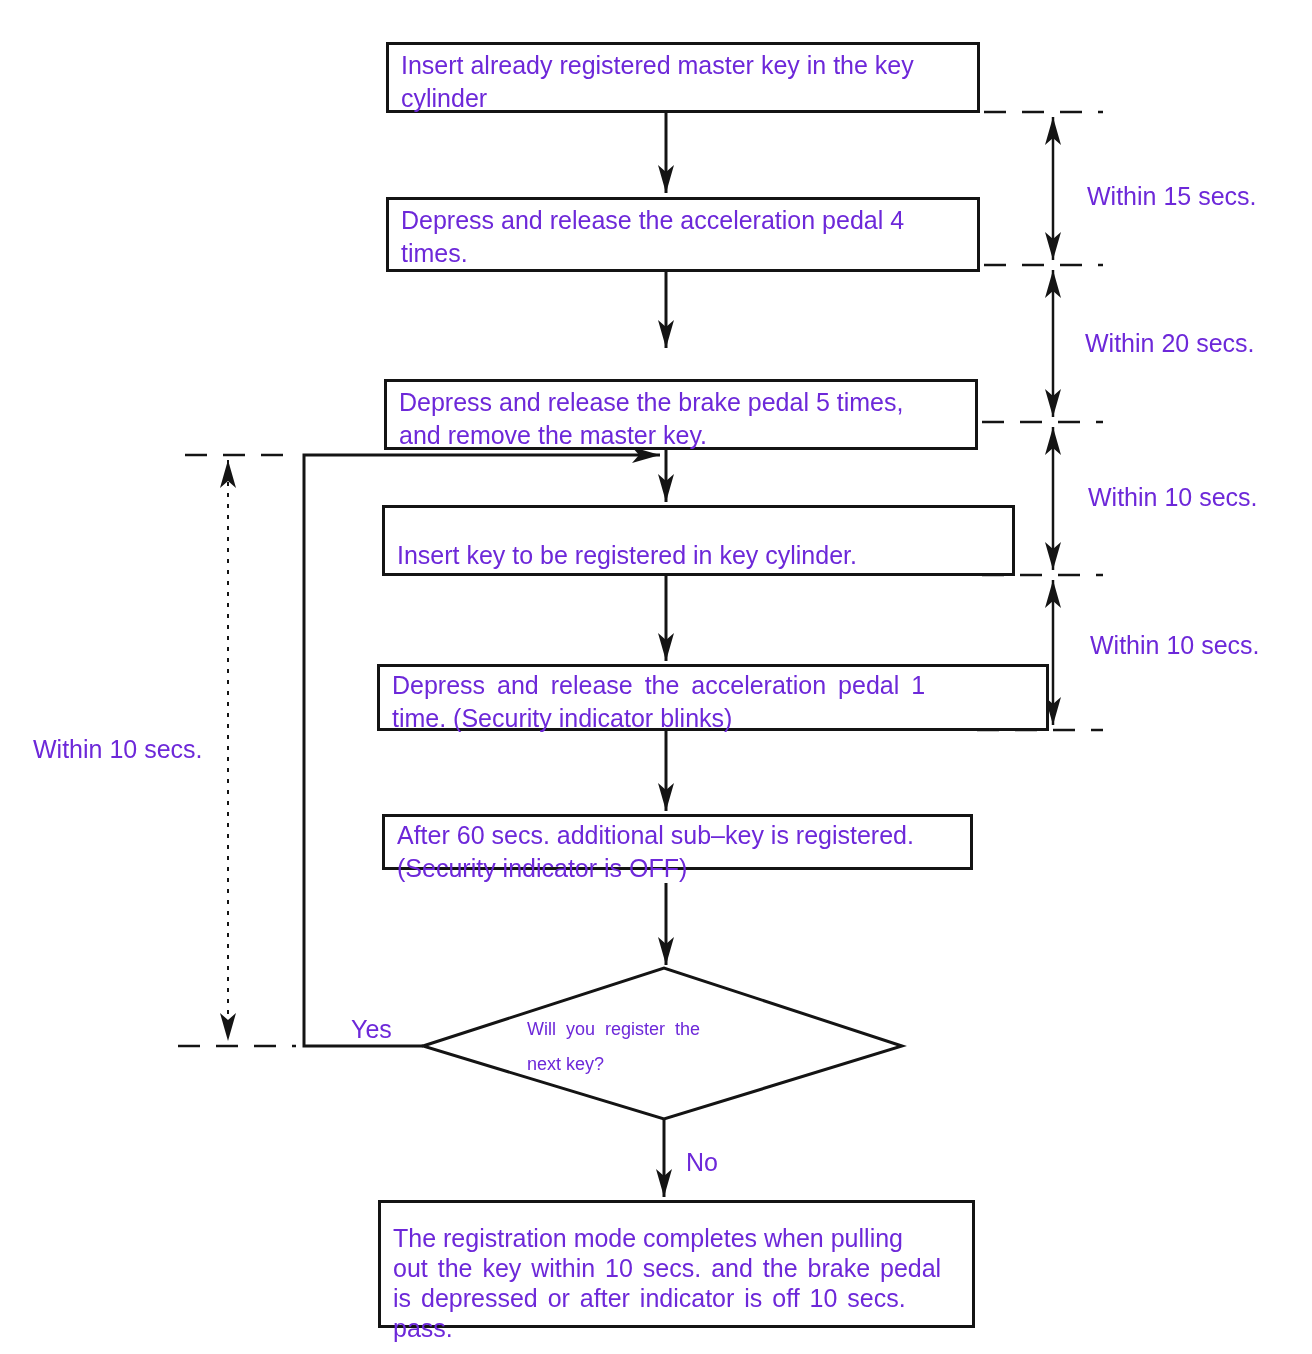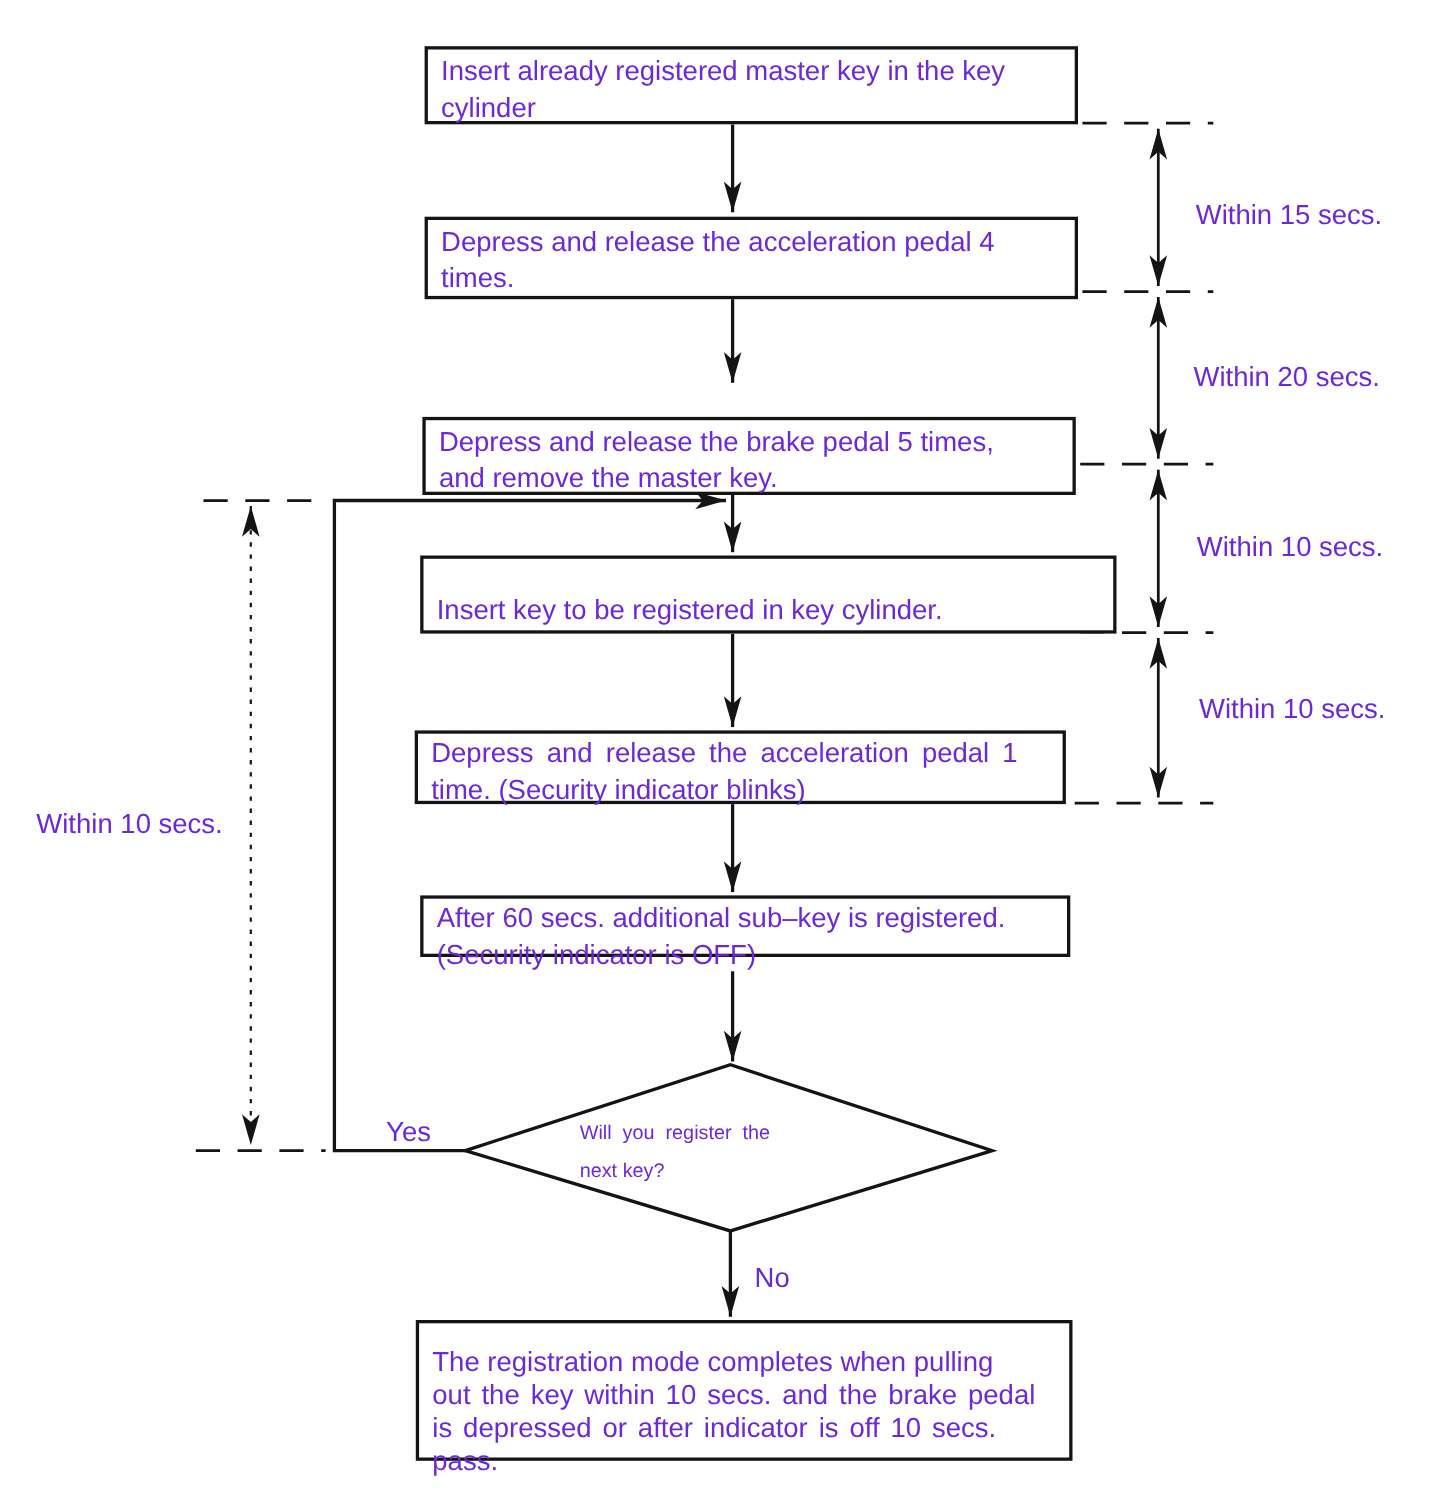--- a/index.html
+++ b/index.html
@@ -22,21 +22,21 @@
     padding:4px 8px 0 12px;
     white-space:nowrap;
   }
   .pbox .ln{white-space:nowrap;}
   .ws1{word-spacing:5px;}
   .ws2{word-spacing:3px;}
   #box-1{left:386px;top:42px;width:594px;height:71px;}
   #box-2{left:386px;top:197px;width:594px;height:75px;}
   #box-3{left:384px;top:351px;width:594px;height:71px;margin-top:28px;}
   #box-4{left:382px;top:505px;width:633px;height:71px;padding-top:31px;}
-  #box-5{left:377px;top:664px;width:592px;height:67px;padding-top:2px;}
+  #box-5{left:377px;top:664px;width:672px;height:67px;padding-top:2px;}
   #box-6{left:382px;top:814px;width:591px;height:56px;padding-top:2px;}
   #box-7{left:378px;top:1200px;width:597px;height:128px;line-height:30px;padding-top:20px;}
   .flabel{
     position:absolute;
     font-size:25px;
     line-height:30px;
     white-space:nowrap;
   }
   #timing-right-0{left:1087px;top:181px;}
   #timing-right-1{left:1085px;top:328px;}

